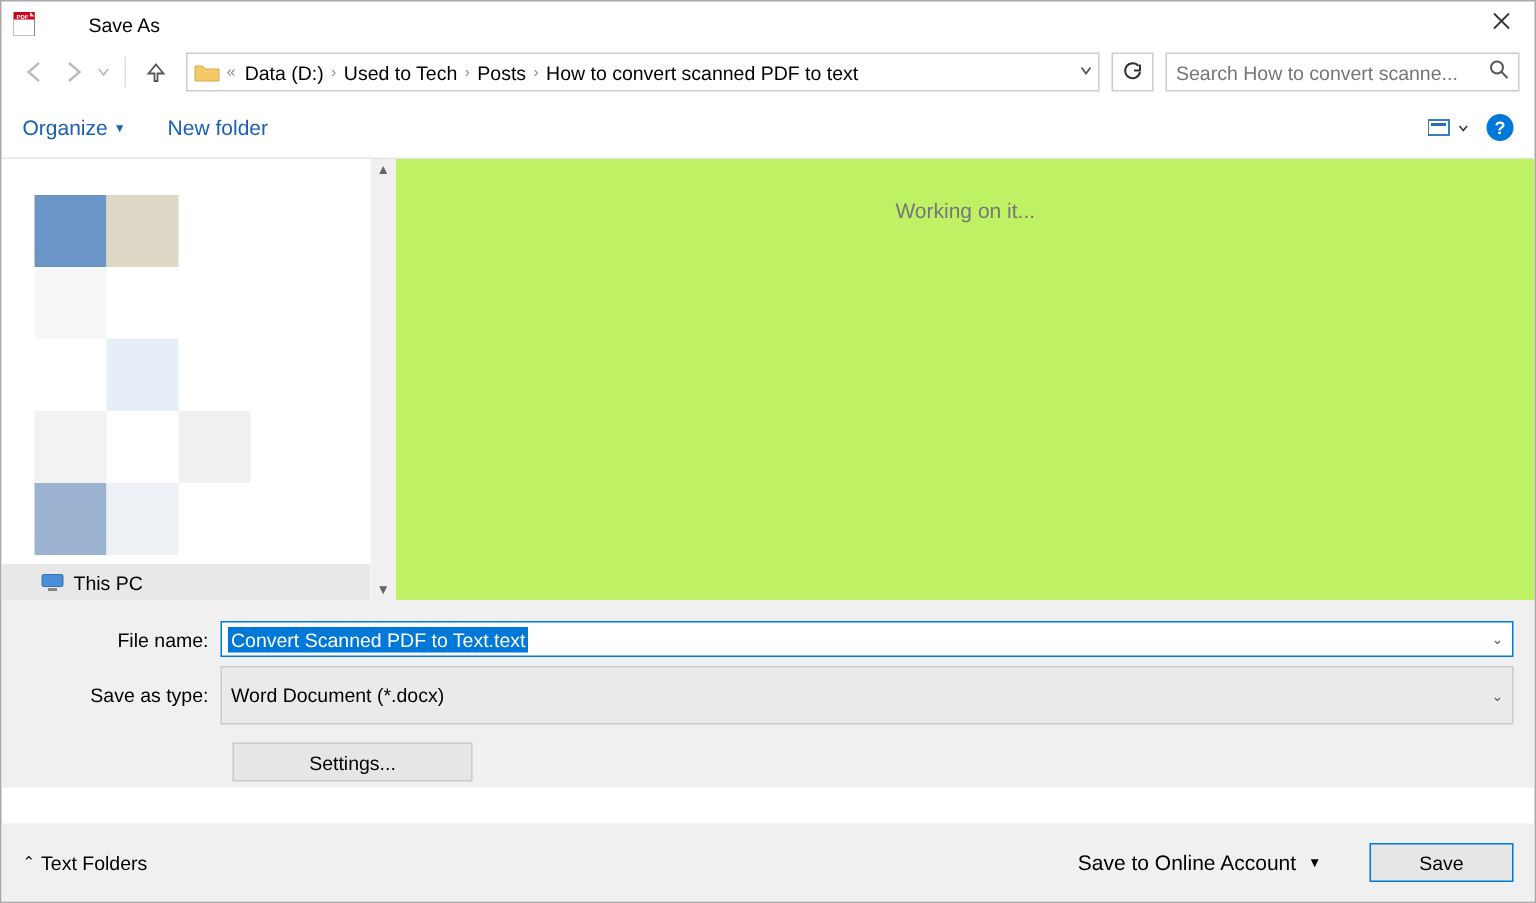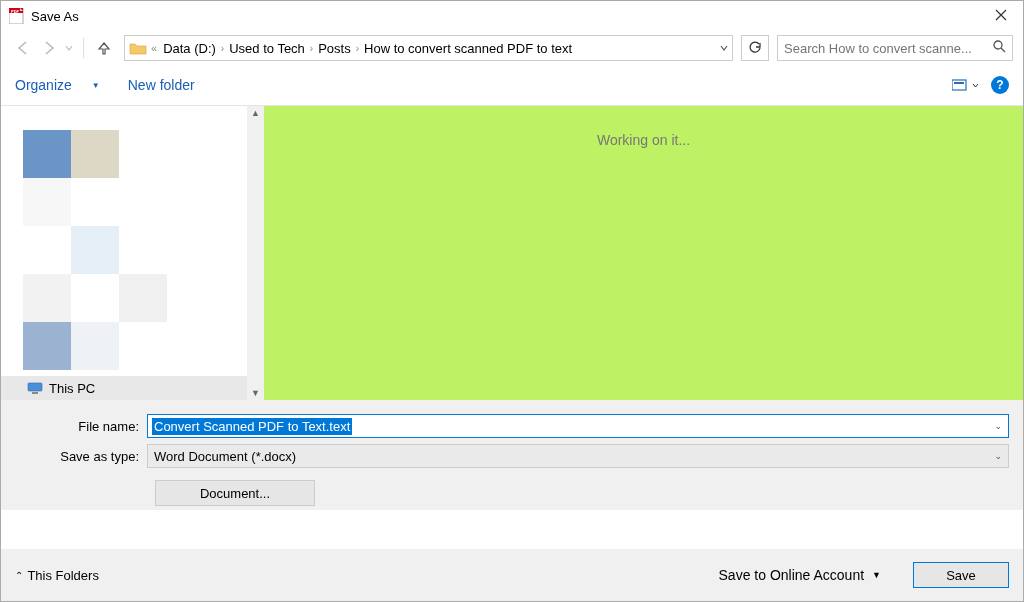--- a/index.html
+++ b/index.html
@@ -1,21 +1,21 @@
 <!DOCTYPE html>
 <html><head>
 <meta charset="utf-8">
 <style>
   * { box-sizing: border-box; margin: 0; padding: 0; font-family: "Segoe UI", Tahoma, sans-serif; }
   body { width: 1024px; height: 602px; background: #fff; overflow: hidden; font-size: 13px; color: #000; border: 1px solid #aaa; position: relative; }
 
   
   .titlebar { display: flex; align-items: center; height: 30px; padding: 0 8px; }
   .titlebar .app-icon { width: 16px; height: 16px; margin-right: 6px; }
-  .titlebar .title { flex: 0 0 auto; color: #000; font-size: 13px; }
+  .titlebar .title { flex: 0 0 auto; color: #000; font-size: 13px; margin-left: 28px; }
   .titlebar .spacer { flex: 1; }
   .titlebar .close { font-size: 16px; color: #333; padding: 2px 8px; cursor: pointer; }
 
   
   .navbar { display: flex; align-items: center; height: 34px; padding: 0 10px; gap: 2px; }
   .nav-btn { width: 24px; height: 24px; display: flex; align-items: center; justify-content: center; color: #999; cursor: pointer; }
   .nav-btn.disabled { color: #ccc; cursor: default; }
   .nav-sep { width: 1px; height: 20px; background: #ddd; margin: 0 6px; }
   .up-btn { color: #555; }
   .breadcrumb { flex: 1; display: flex; align-items: center; height: 26px; border: 1px solid #ccc; background: #fff; margin: 0 6px; padding: 0 4px; position: relative; }
@@ -24,21 +24,21 @@
   .breadcrumb .crumb { padding: 0 4px; cursor: pointer; color: #000; white-space: nowrap; }
   .breadcrumb .sep { color: #888; font-size: 10px; padding: 0 1px; }
   .breadcrumb .end-dd { position: absolute; right: 4px; color: #555; font-size: 10px; cursor: pointer; }
   .refresh { width: 28px; height: 26px; border: 1px solid #ccc; display: flex; align-items: center; justify-content: center; cursor: pointer; margin-right: 6px; }
   .searchbox { width: 236px; height: 26px; border: 1px solid #ccc; display: flex; align-items: center; padding: 0 6px; }
   .searchbox input { flex: 1; border: none; outline: none; font-size: 13px; color: #555; background: transparent; }
   .searchbox .sicon { color: #555; font-size: 13px; }
 
   
   .toolbar { display: flex; align-items: center; height: 40px; padding: 0 14px; }
-  .toolbar .link { color: #1a5fb4; font-size: 14px; cursor: pointer; display: flex; align-items: center; gap: 20px; }
+  .toolbar .link { color: #1a5fb4; font-size: 14px; cursor: pointer; display: flex; align-items: center; gap: 4px; }
   .toolbar .link .dd { font-size: 8px; color: #1a5fb4; }
   .toolbar .gap { width: 28px; }
   .toolbar .right { margin-left: auto; display: flex; align-items: center; gap: 12px; }
   .toolbar .view-btn { width: 28px; height: 22px; display: flex; align-items: center; justify-content: center; cursor: pointer; gap:2px;}
   .toolbar .help { width: 18px; height: 18px; border-radius: 50%; background: #0078d7; color: #fff; display: flex; align-items: center; justify-content: center; font-size: 12px; font-weight: bold; cursor: pointer; }
 
   
   .main { display: flex; height: 295px; border-top: 1px solid #e5e5e5; }
   .sidebar { width: 246px; background: #fff; position: relative; overflow: hidden; }
   .sidebar .preview { position: absolute; top: 24px; left: 22px; }
@@ -50,21 +50,21 @@
   .content { flex: 1; background: #bef264; position: relative; }
   .content .loading { position: absolute; top: 26px; left: 50%; transform: translateX(-50%); color: #777; font-size: 14px; }
 
   
   .form { padding: 14px 14px 4px 14px; background: #f0f0f0; }
   .form-row { display: flex; align-items: center; margin-bottom: 6px; }
   .form-row label { width: 132px; text-align: right; padding-right: 8px; font-size: 13px; color: #000; }
   .filename-input { flex: 1; height: 24px; border: 1px solid #0078d7; background: #fff; display: flex; align-items: center; padding: 0 0 0 4px; }
   .filename-input .selected { background: #0078d7; color: #fff; padding: 1px 2px; font-size: 13px; }
   .filename-input .dd { margin-left: auto; padding: 0 6px; color: #555; font-size: 9px; cursor: pointer; }
-  .type-select { flex: 1; height: 24px; border: 1px solid #ccc; background: #eaeaea; display: flex; align-items: center; padding: 0 6px; cursor: pointer; }
+  .type-select { flex: 1; height: 39px; border: 1px solid #ccc; background: #eaeaea; display: flex; align-items: center; padding: 0 6px; cursor: pointer; }
   .type-select .dd { margin-left: auto; color: #555; font-size: 9px; }
   .settings-btn { margin-left: 140px; margin-top: 12px; width: 160px; height: 26px; border: 1px solid #ccc; background: #e6e6e6; display: flex; align-items: center; justify-content: center; cursor: pointer; font-size: 13px; }
 
   
   .footer { position: absolute; bottom: 0; left: 0; right: 0; height: 52px; background: #f0f0f0; display: flex; align-items: center; padding: 0 14px; }
   .hide-folders { display: flex; align-items: center; gap: 4px; cursor: pointer; font-size: 13px; }
   .hide-folders .arr { font-size: 10px; }
   .footer .spacer { flex: 1; }
   .online { display: flex; align-items: center; gap: 8px; font-size: 14px; margin-right: 20px; cursor: pointer; }
   .online .dd { font-size: 9px; }
@@ -214,27 +214,27 @@
       <span class="dd">⌄</span>
     </div>
   </div>
   <div class="form-row">
     <label>Save as type:</label>
     <div class="type-select">
       <span>Word Document (*.docx)</span>
       <span class="dd">⌄</span>
     </div>
   </div>
-  <div class="settings-btn">Document...</div>
+  <div class="settings-btn">Settings...</div>
 </div>
 
 <div class="footer">
   <div class="hide-folders">
     <span class="arr">⌃</span>
-    <span>This Folders</span>
+    <span>Text Folders</span>
   </div>
   <div class="spacer"></div>
   <div class="online">
     <span>Save to Online Account</span>
     <span class="dd">▼</span>
   </div>
   <div class="btn primary">Save</div>
 </div>
 
 </body></html>

